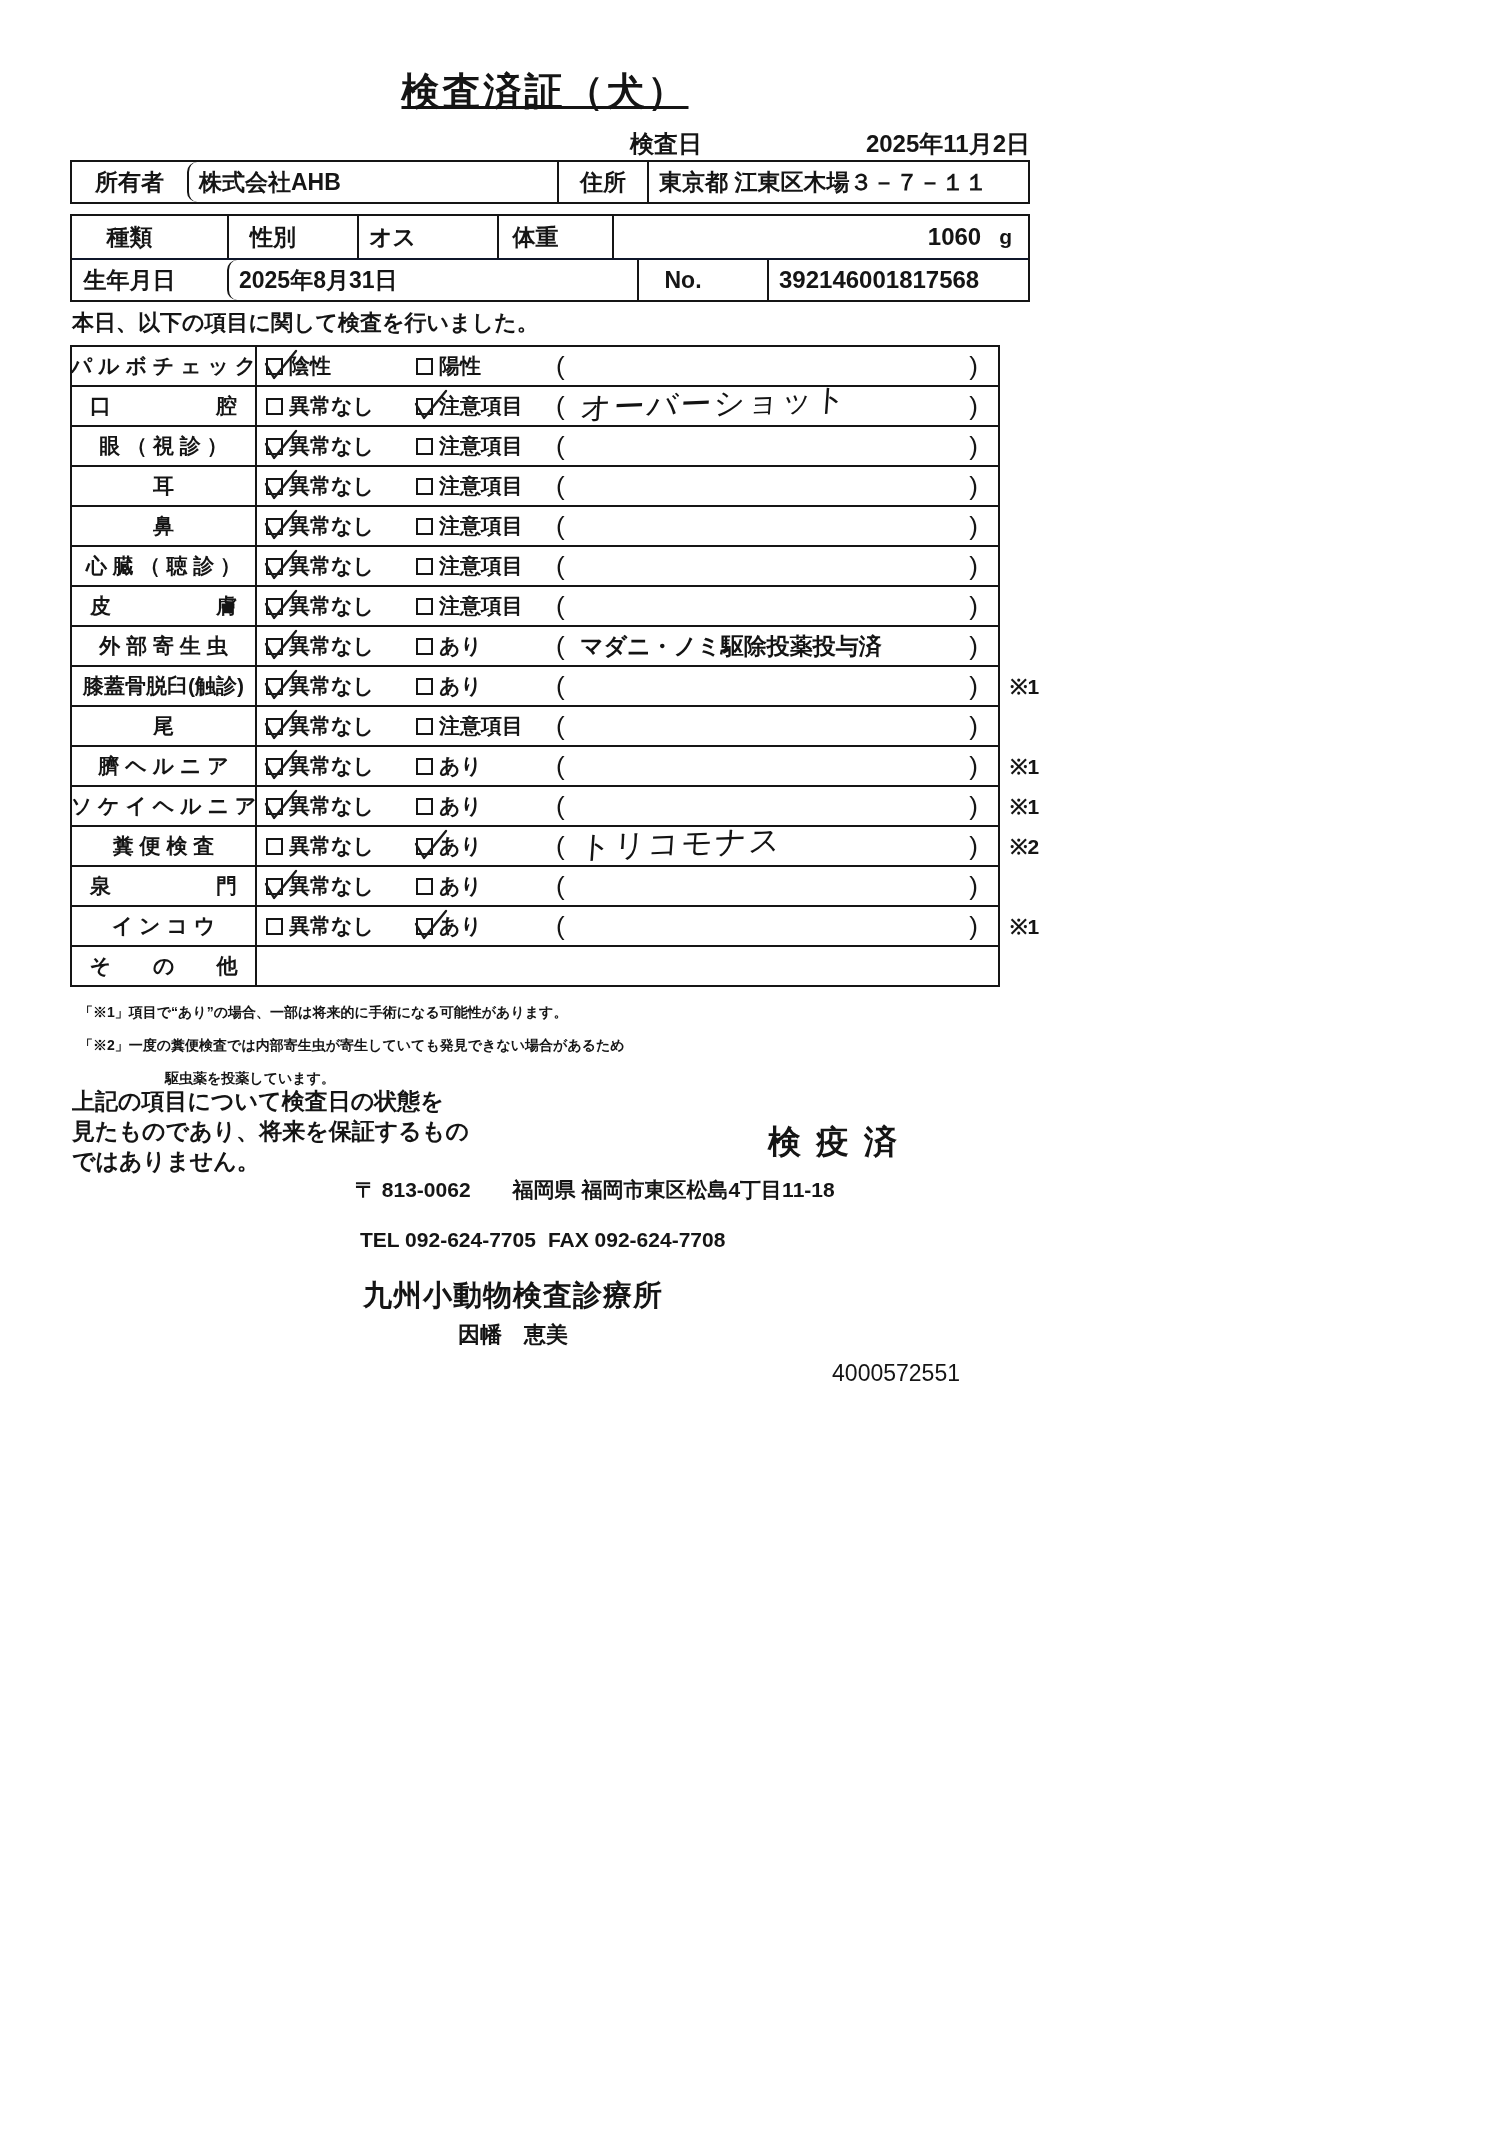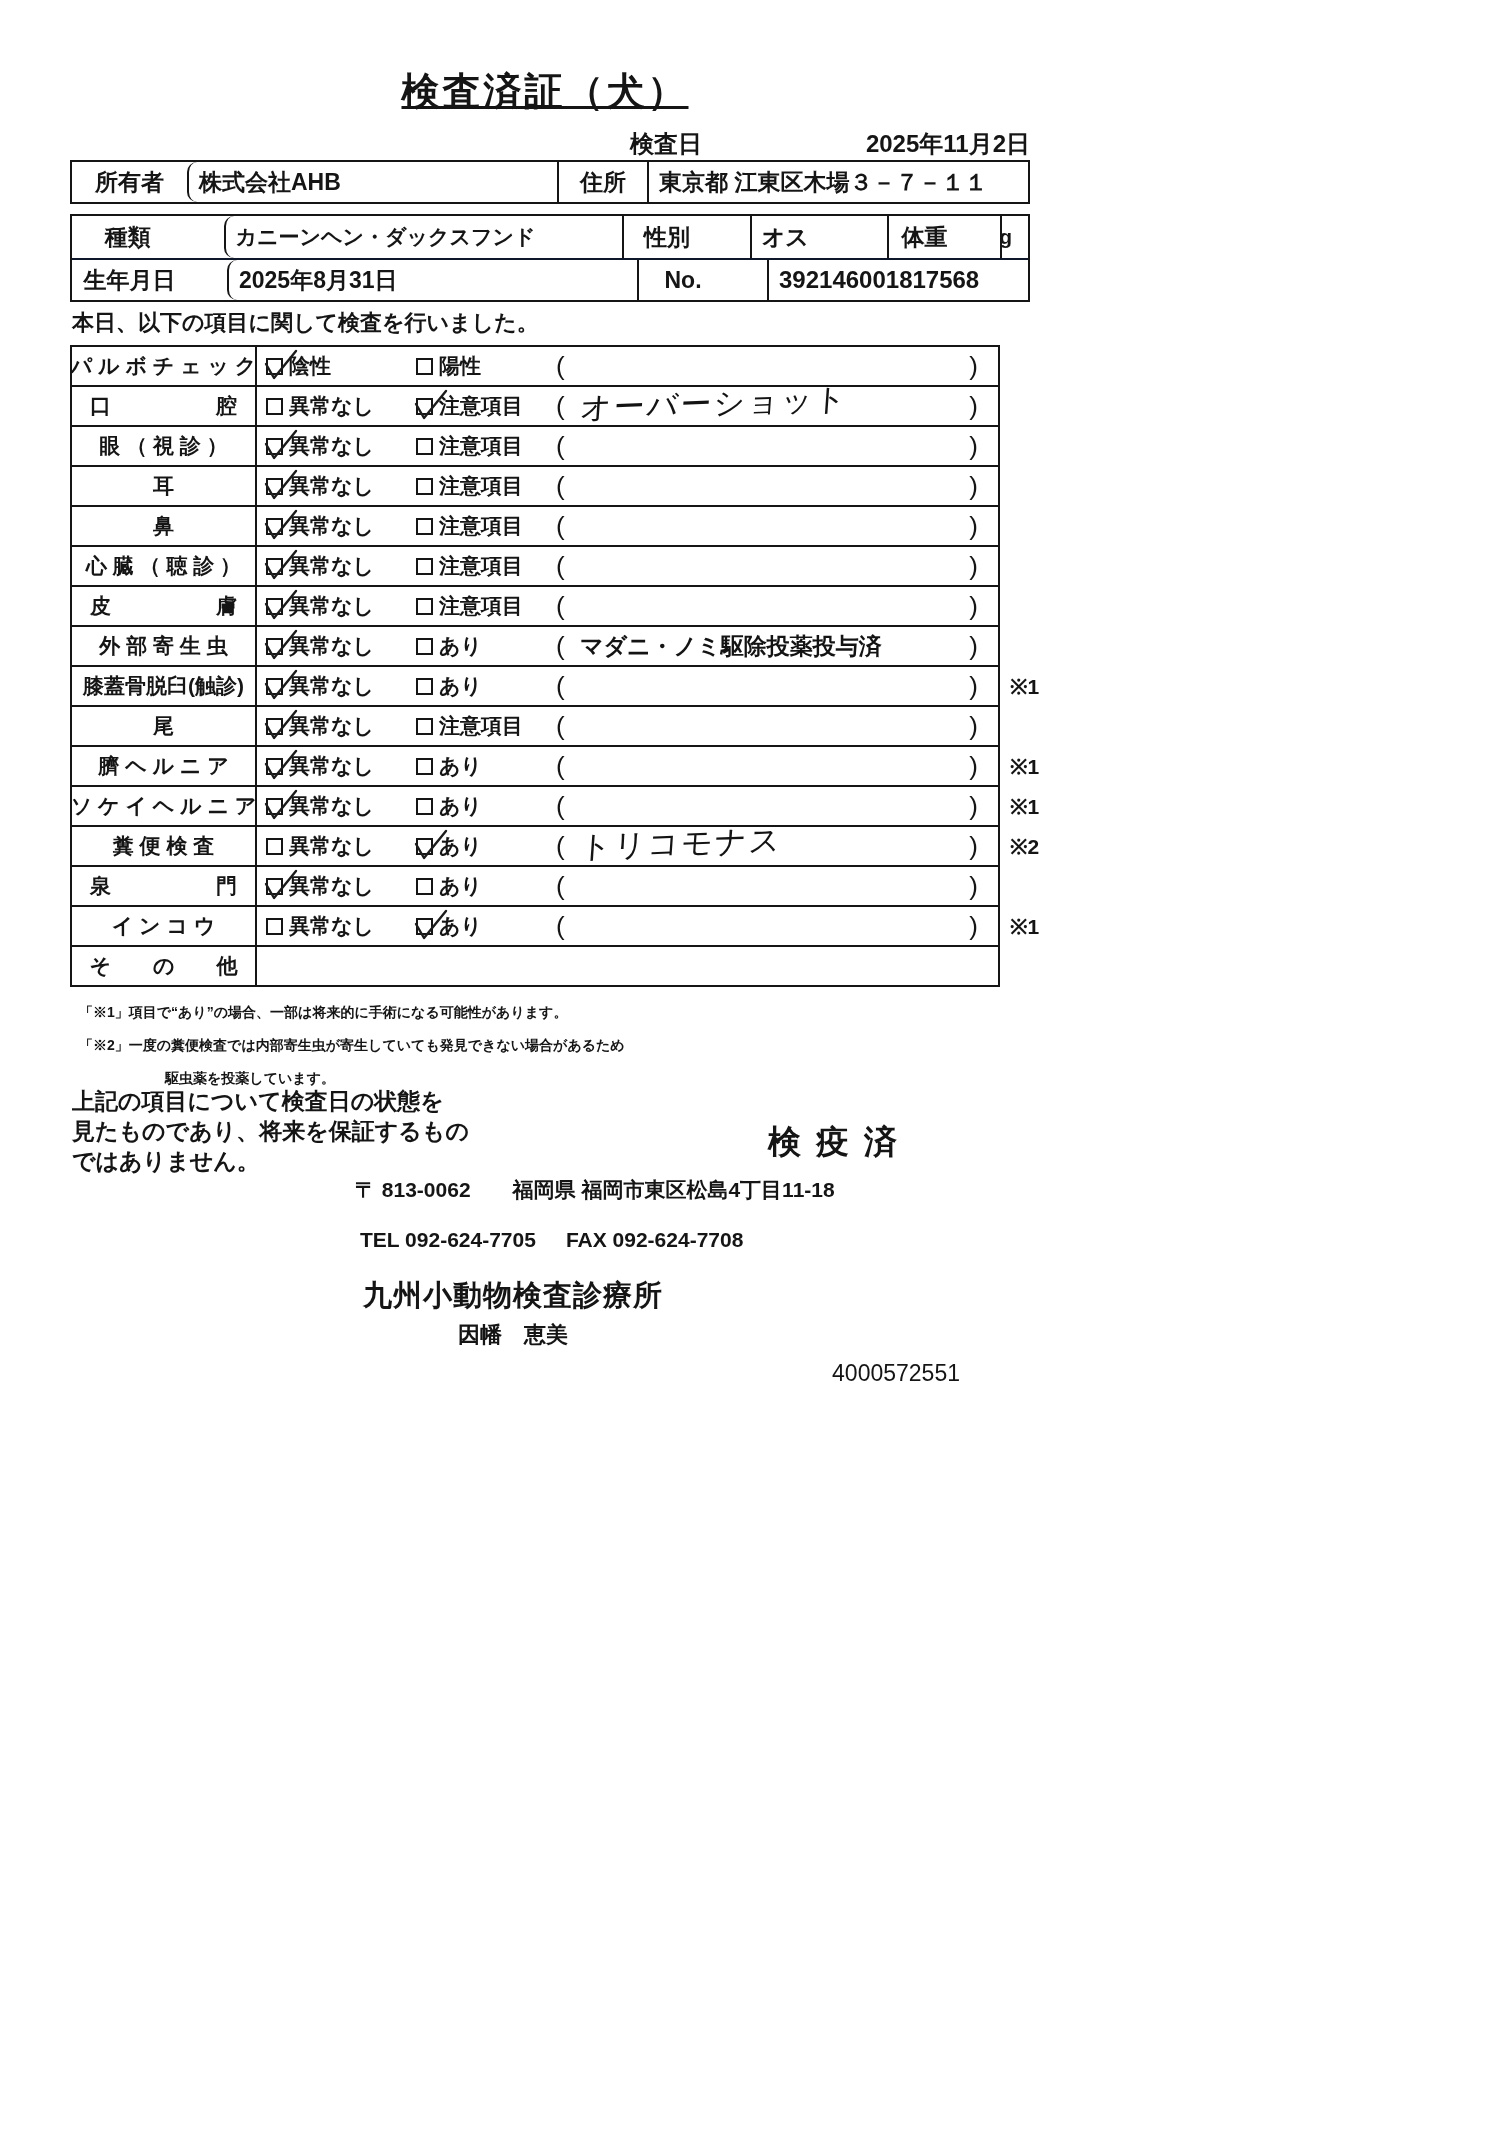--- a/index.html
+++ b/index.html
@@ -95,21 +95,21 @@
     font-size: 31px; font-weight: 400; letter-spacing: 2px;
     transform: translateY(-55%) rotate(-2deg) skewX(-6deg);
   }
   .tmark { width: 55px; display: flex; align-items: center; padding-left: 10px; font-size: 21px; }
 
   .footnotes { position: absolute; top: 996px; left: 79px; font-size: 14px; line-height: 33px; }
   .footnotes .indent { padding-left: 86px; }
   .disclaimer { position: absolute; top: 1086px; left: 72px; font-size: 23px; line-height: 30px; }
   .stamp { position: absolute; top: 1120px; left: 768px; font-size: 33px; letter-spacing: 15px; }
   .postal-row { position: absolute; top: 1176px; left: 355px; display: flex; gap: 42px; font-size: 21px; }
-  .tel-row { position: absolute; top: 1228px; left: 360px; display: flex; gap: 30px; font-size: 21px; }
+  .tel-row { position: absolute; top: 1228px; left: 360px; display: flex; gap: 12px; font-size: 21px; }
   .clinic { position: absolute; top: 1276px; left: 357px; width: 312px; text-align: center; font-size: 29px; letter-spacing: 1px; }
   .vet { position: absolute; top: 1320px; left: 357px; width: 312px; text-align: center; font-size: 22px; }
   .serial { position: absolute; top: 1360px; left: 70px; width: 890px; text-align: right; font-size: 23px; font-weight: 400; }
 </style>
 </head>
 <body>
 
 <div class="page">
 
   <div class="title">検査済証（犬）</div>
@@ -124,21 +124,20 @@
       <div class="cell lab w115">所有者</div>
       <div class="cell w370">株式会社AHB</div>
       <div class="cell lab w90">住所</div>
       <div class="cell grow">東京都 江東区木場３－７－１１</div>
     </div>
   </div>
 
   <div class="tbl pet-tbl">
     <div class="tbl-row">
       <div class="cell lab w115">種類</div>
-      <div class="cell w370" style="font-size:21px">カニーンヘン・ダックスフンド</div>
       <div class="cell lab w90">性別</div>
       <div class="cell w100">オス</div>
       <div class="cell lab w75">体重</div>
       <div class="cell grow weight-cell">
         <span>1060</span>
         <span style="font-size:21px">g</span>
       </div>
     </div>
     <div class="tbl-row">
       <div class="cell lab w115">生年月日</div>

